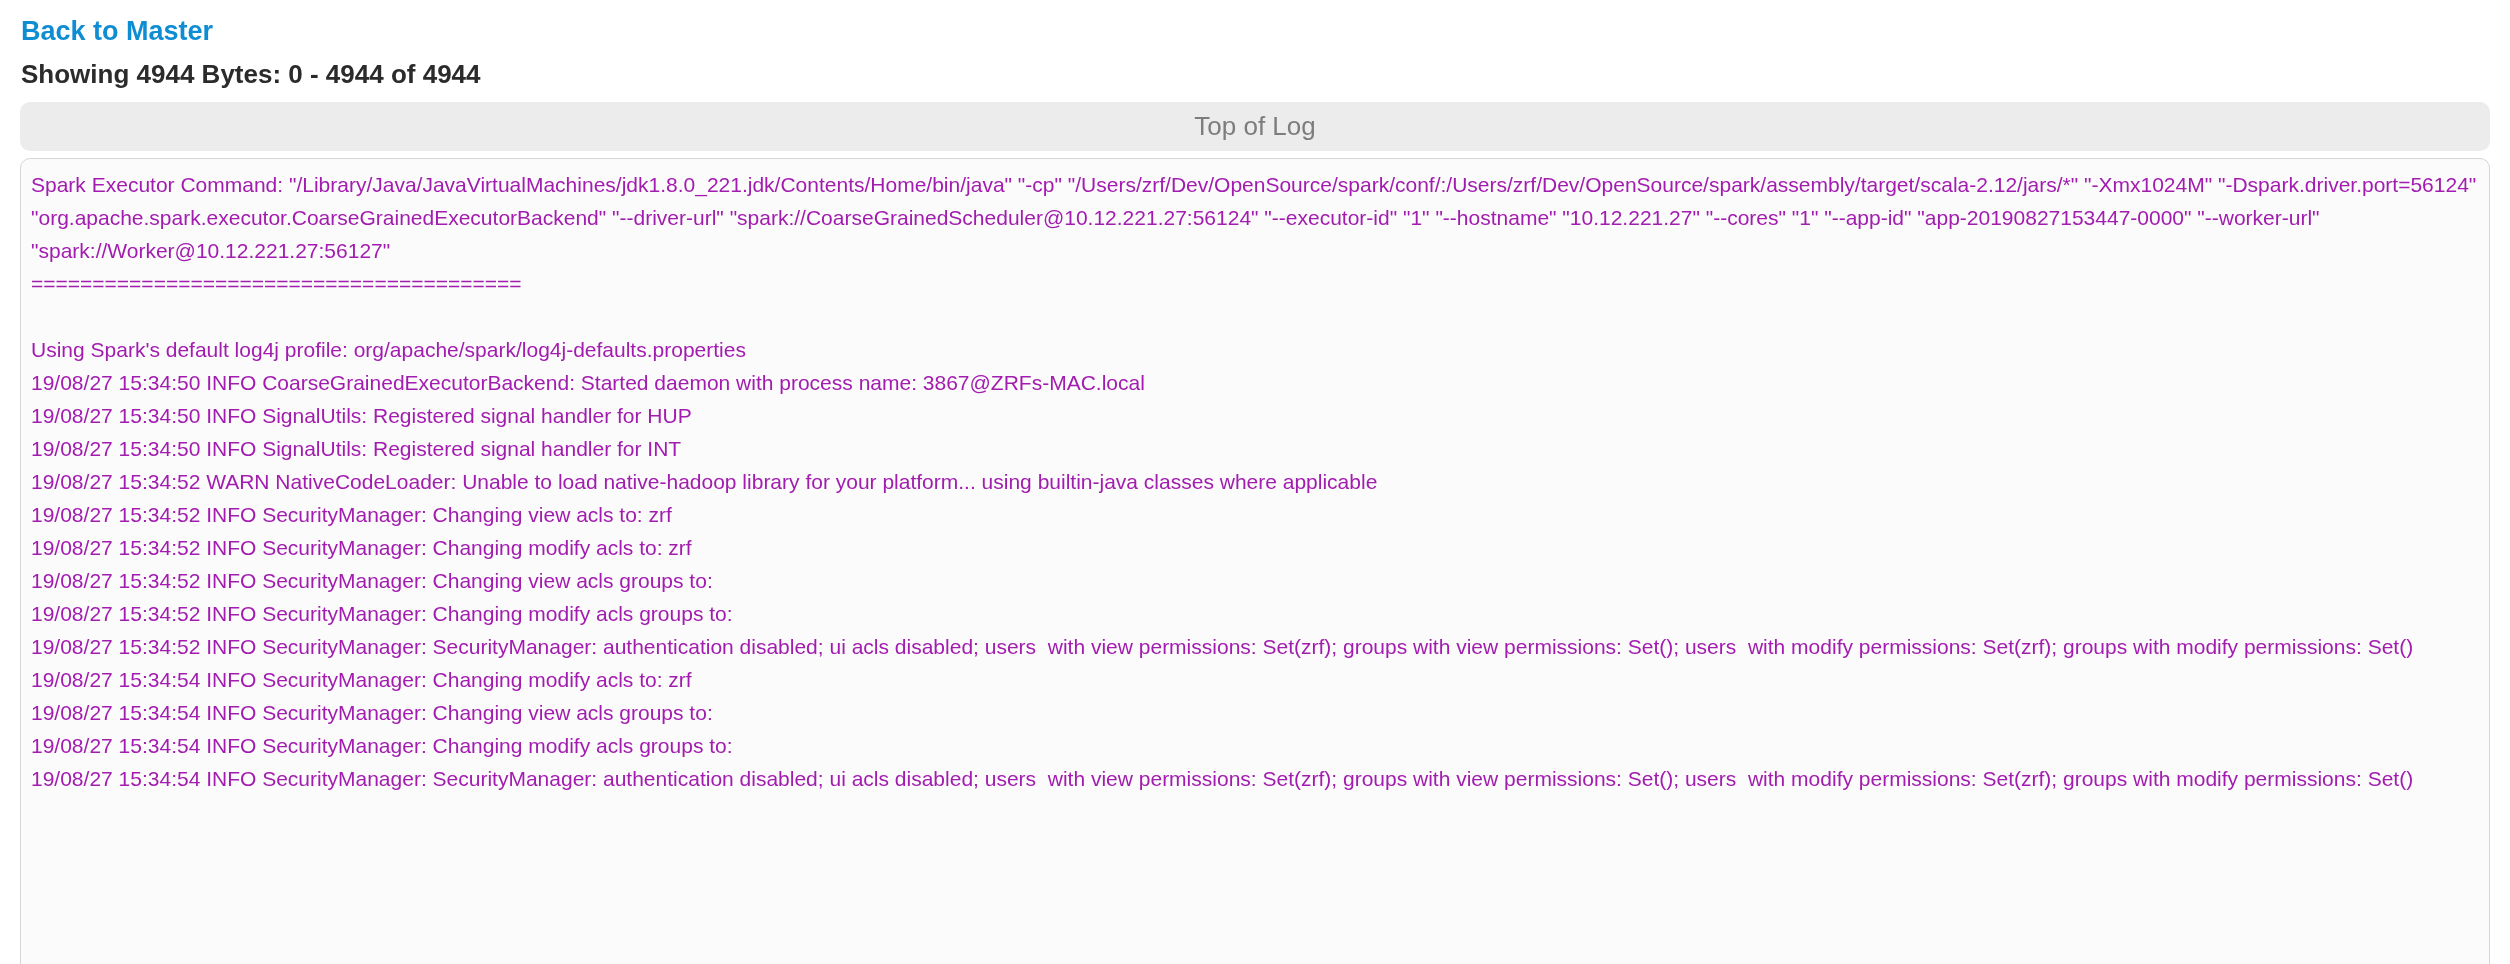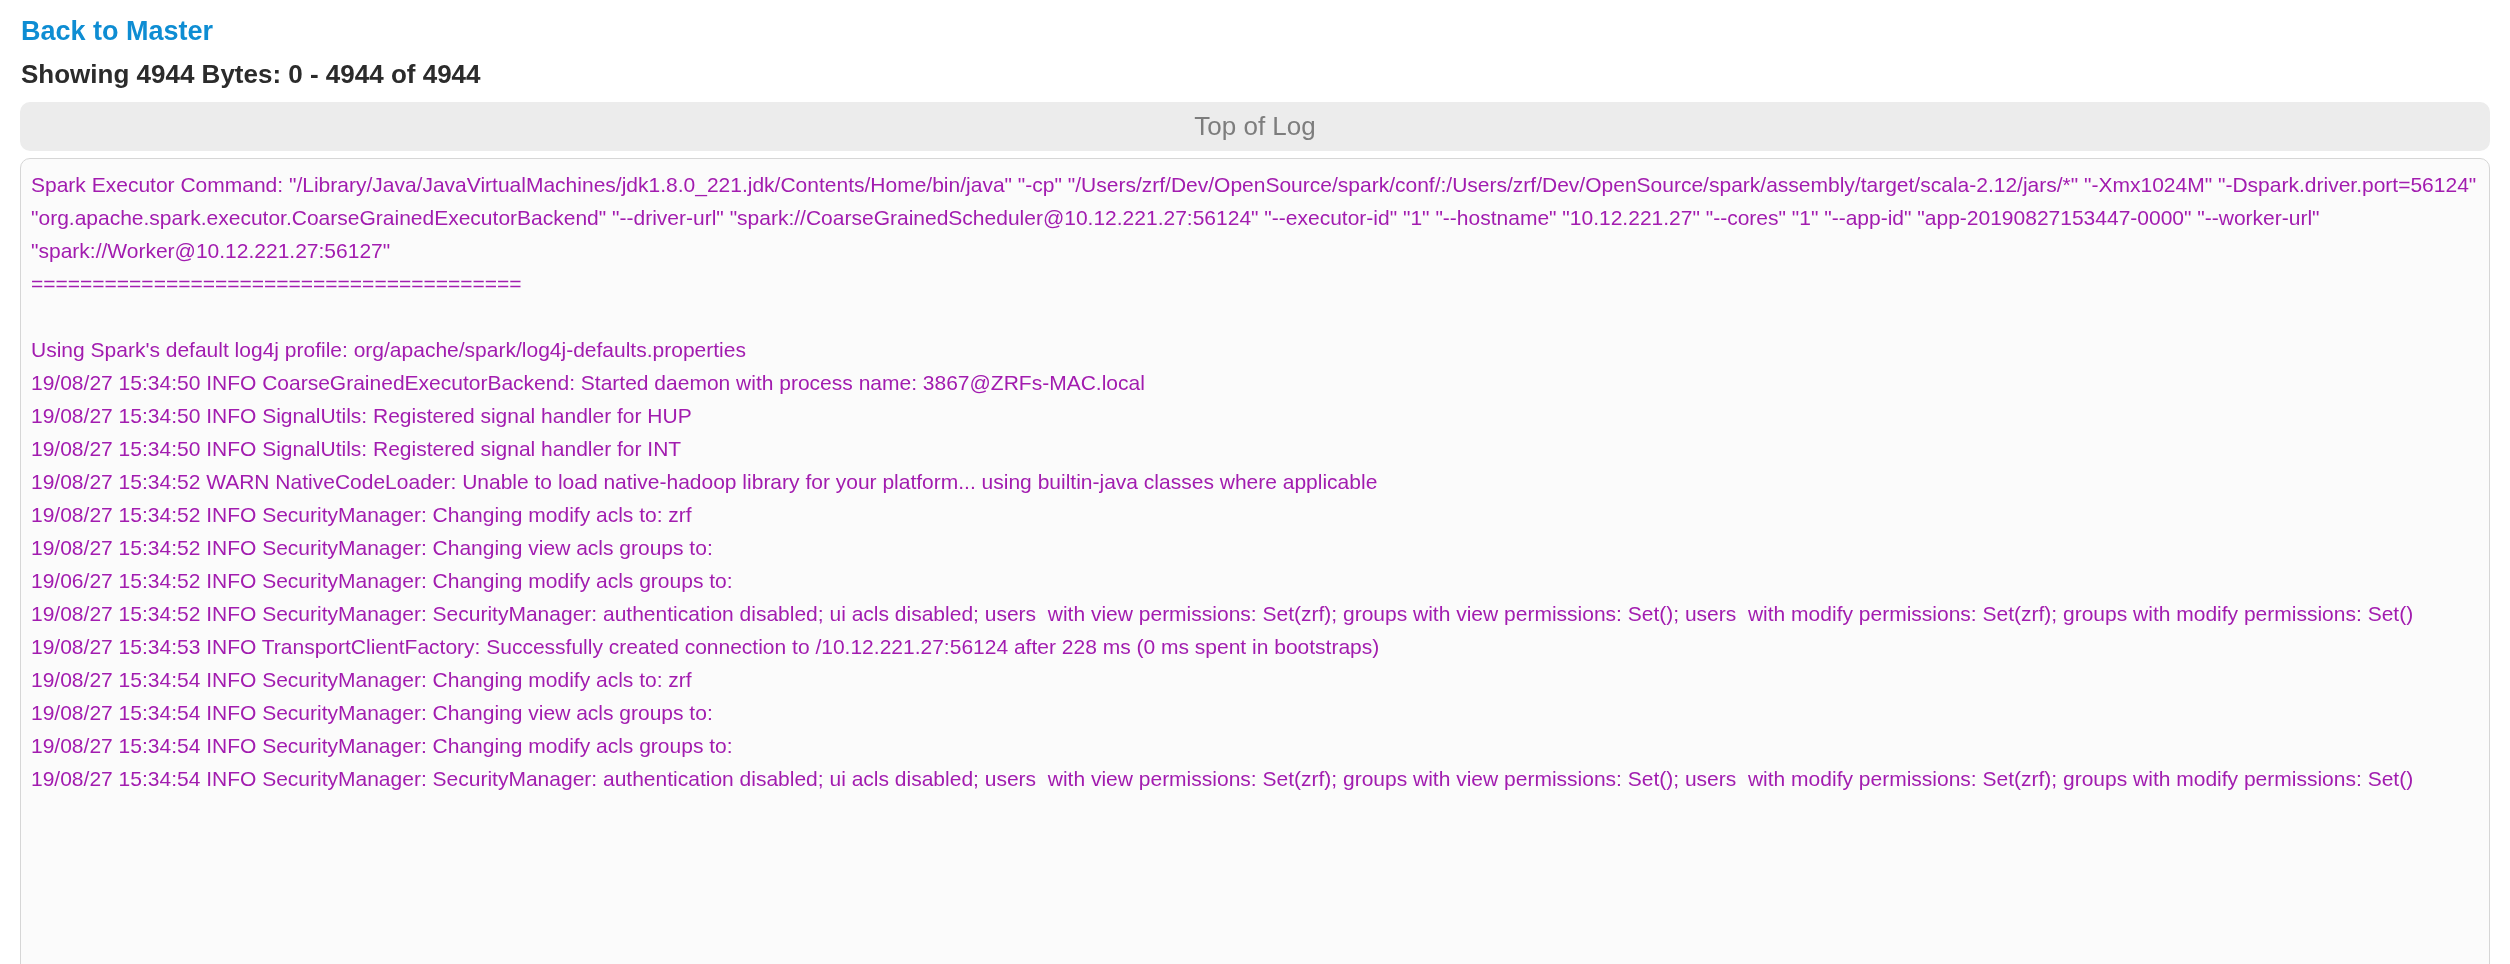--- a/index.html
+++ b/index.html
@@ -84,25 +84,25 @@
   <div class="log-box">
     <div>
         <div class="log-line">Spark Executor Command: "/Library/Java/JavaVirtualMachines/jdk1.8.0_221.jdk/Contents/Home/bin/java" "-cp" "/Users/zrf/Dev/OpenSource/spark/conf/:/Users/zrf/Dev/OpenSource/spark/assembly/target/scala-2.12/jars/*" "-Xmx1024M" "-Dspark.driver.port=56124" "org.apache.spark.executor.CoarseGrainedExecutorBackend" "--driver-url" "spark://CoarseGrainedScheduler@10.12.221.27:56124" "--executor-id" "1" "--hostname" "10.12.221.27" "--cores" "1" "--app-id" "app-20190827153447-0000" "--worker-url" "spark://Worker@10.12.221.27:56127"</div>
         <div class="log-line">========================================</div>
         <div class="log-line"></div>
         <div class="log-line">Using Spark's default log4j profile: org/apache/spark/log4j-defaults.properties</div>
         <div class="log-line">19/08/27 15:34:50 INFO CoarseGrainedExecutorBackend: Started daemon with process name: 3867@ZRFs-MAC.local</div>
         <div class="log-line">19/08/27 15:34:50 INFO SignalUtils: Registered signal handler for HUP</div>
         <div class="log-line">19/08/27 15:34:50 INFO SignalUtils: Registered signal handler for INT</div>
         <div class="log-line">19/08/27 15:34:52 WARN NativeCodeLoader: Unable to load native-hadoop library for your platform... using builtin-java classes where applicable</div>
+        <div class="log-line">19/08/27 15:34:52 INFO SecurityManager: Changing view acls to: zrf</div>
         <div class="log-line">19/08/27 15:34:52 INFO SecurityManager: Changing modify acls to: zrf</div>
         <div class="log-line">19/08/27 15:34:52 INFO SecurityManager: Changing view acls groups to:</div>
-        <div class="log-line">19/06/27 15:34:52 INFO SecurityManager: Changing modify acls groups to:</div>
+        <div class="log-line">19/08/27 15:34:52 INFO SecurityManager: Changing modify acls groups to:</div>
         <div class="log-line">19/08/27 15:34:52 INFO SecurityManager: SecurityManager: authentication disabled; ui acls disabled; users  with view permissions: Set(zrf); groups with view permissions: Set(); users  with modify permissions: Set(zrf); groups with modify permissions: Set()</div>
-        <div class="log-line">19/08/27 15:34:53 INFO TransportClientFactory: Successfully created connection to /10.12.221.27:56124 after 228 ms (0 ms spent in bootstraps)</div>
         <div class="log-line">19/08/27 15:34:54 INFO SecurityManager: Changing modify acls to: zrf</div>
         <div class="log-line">19/08/27 15:34:54 INFO SecurityManager: Changing view acls groups to:</div>
         <div class="log-line">19/08/27 15:34:54 INFO SecurityManager: Changing modify acls groups to:</div>
         <div class="log-line">19/08/27 15:34:54 INFO SecurityManager: SecurityManager: authentication disabled; ui acls disabled; users  with view permissions: Set(zrf); groups with view permissions: Set(); users  with modify permissions: Set(zrf); groups with modify permissions: Set()</div>
       </div>
   </div>
 
 </div>
 
 </body></html>

